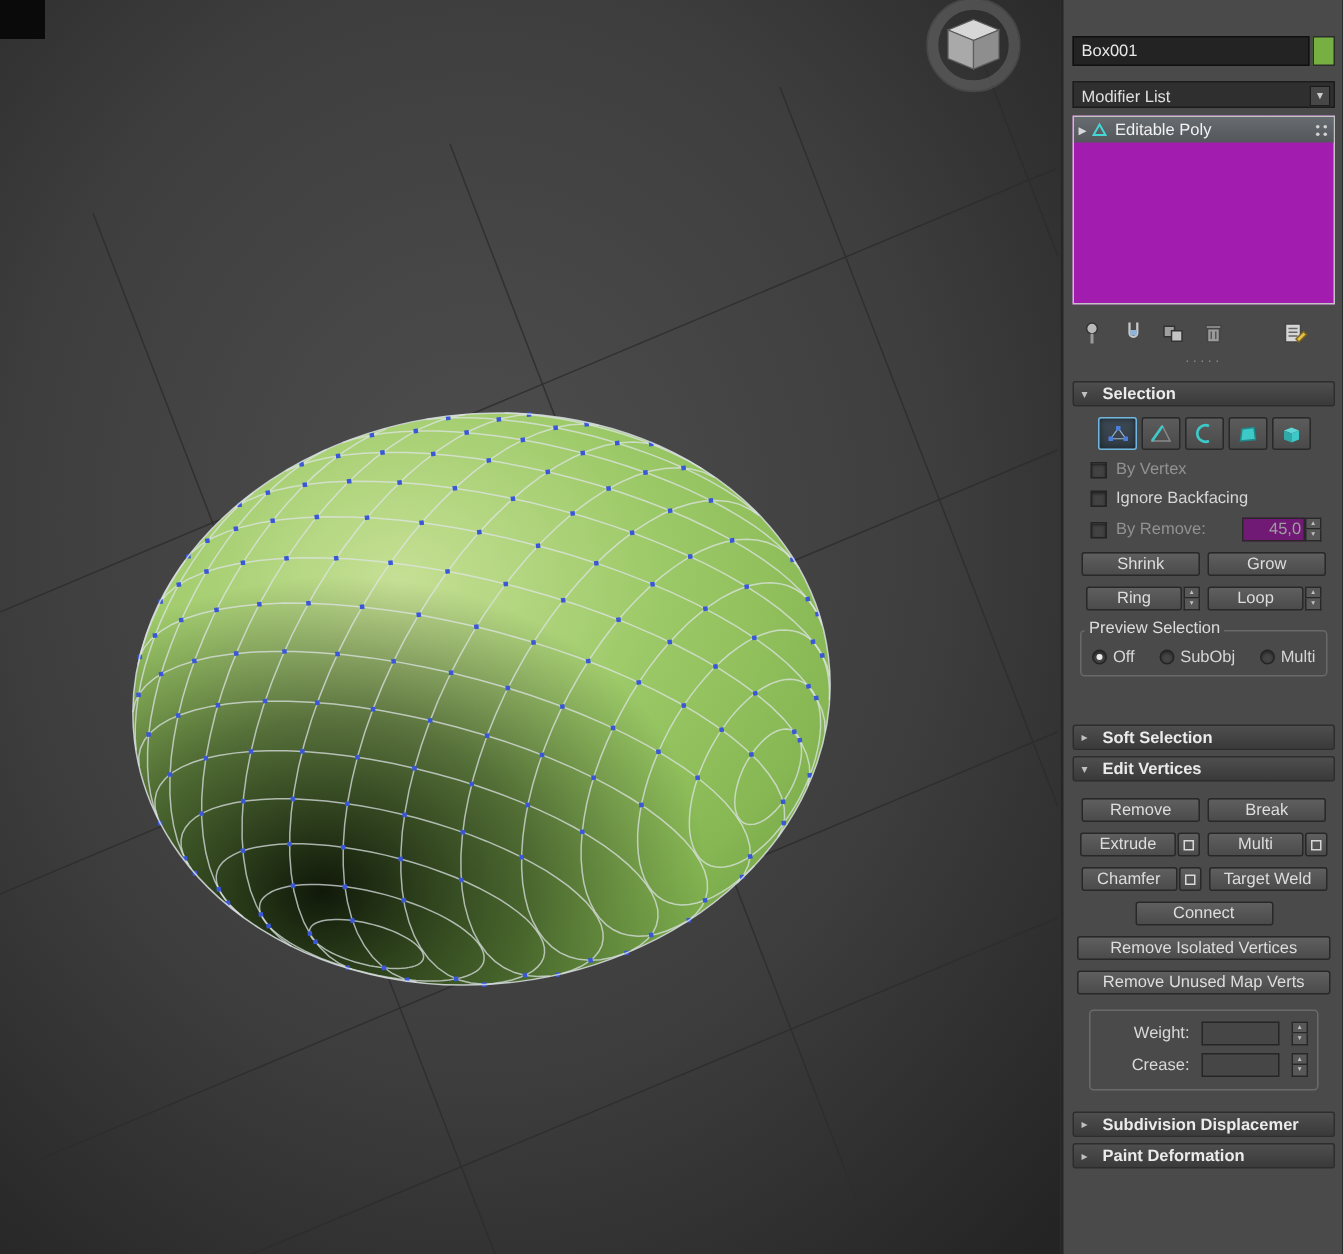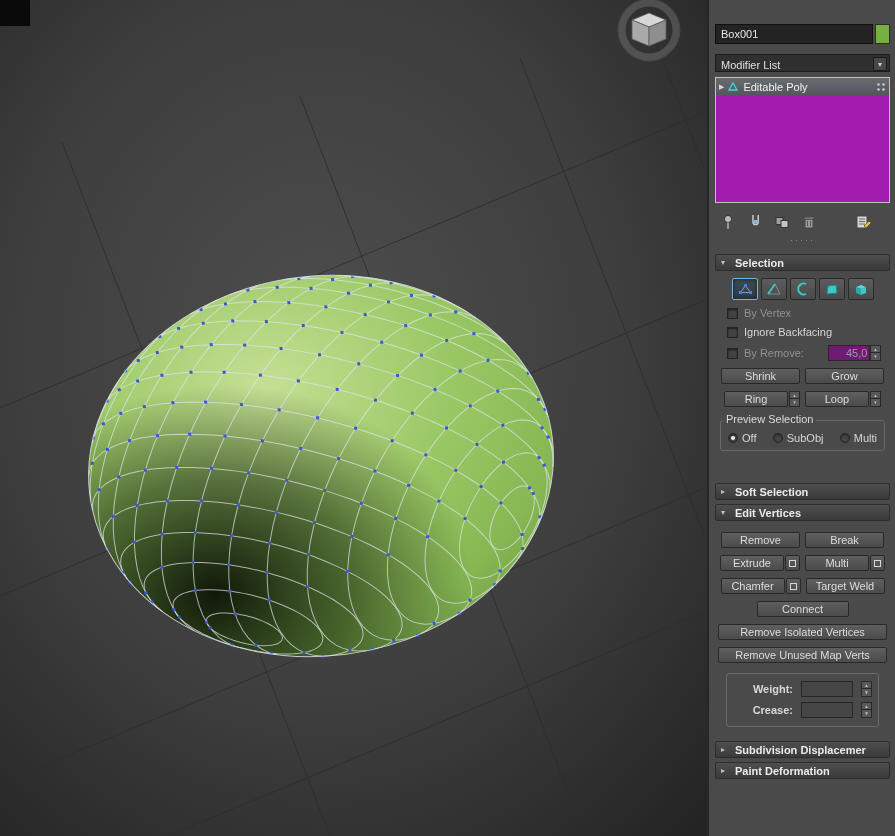--- a/index.html
+++ b/index.html
@@ -86,21 +86,21 @@
   .radio-row{display:flex;align-items:center;justify-content:space-between;padding:0 2px;}
   .radio-row label{display:flex;align-items:center;gap:4px;cursor:pointer;color:#d6d6d6;}
   .radio{width:10px;height:10px;border-radius:50%;background:#454545;border:1px solid #242424;
     box-shadow:inset 0 1px 2px rgba(0,0,0,.5);position:relative;flex:none;}
   .radio.checked::after{content:"";position:absolute;left:2px;top:2px;width:4px;height:4px;
     border-radius:50%;background:#ececec;}
 
   .sel-status{text-align:right;padding:11px 14px 0 0;color:#e2e2e2;}
 
   .wc-group{margin:10px 8px 0;border:1px solid #6a6a6a;border-radius:3px;padding:7px 4px 8px;}
-  .wc-row{display:flex;align-items:center;justify-content:flex-end;gap:8px;margin-top:5px;padding-right:2px;font-weight:bold;}
+  .wc-row{display:flex;align-items:center;justify-content:flex-end;gap:8px;margin-top:5px;padding-right:2px;}
   .wc-row.first{margin-top:0;}
   .wc-label{width:48px;text-align:right;color:#d8d8d8;}
   .wc-field{width:52px;height:16px;background:#464646;border:1px solid #262626;color:#bcbcbc;
     padding:0 3px;line-height:14px;}
 </style>
 </head>
 <body>
 
 <div class="app">
 

